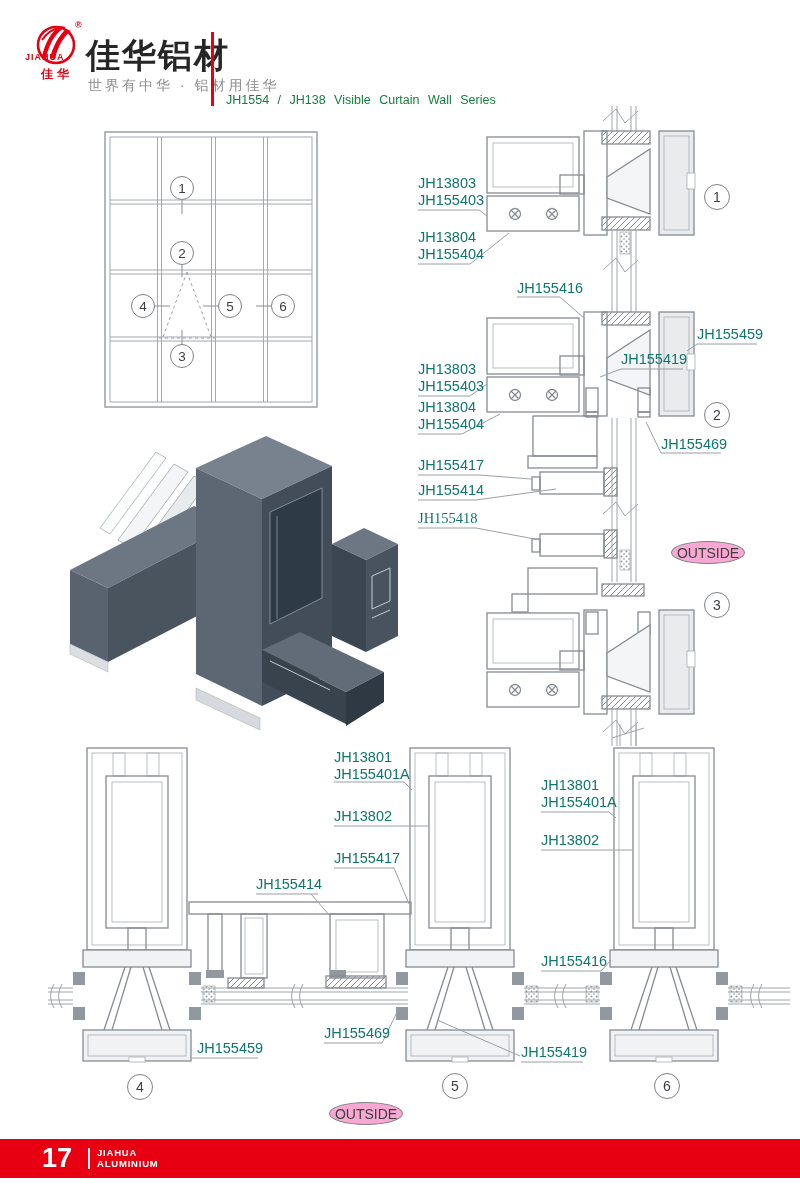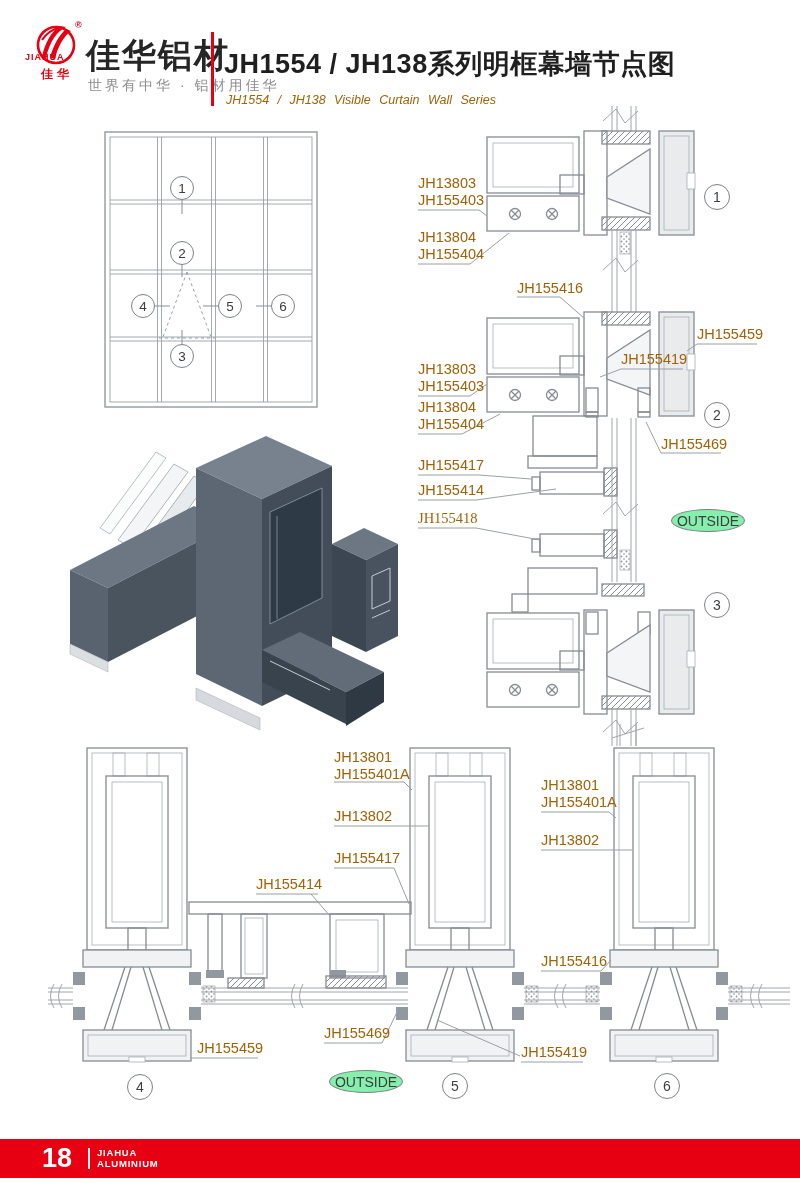--- a/index.html
+++ b/index.html
@@ -4,28 +4,28 @@
 <style>
   html,body{margin:0;padding:0;background:#fff;}
   .page{position:relative;width:800px;height:1200px;background:#ffffff;overflow:hidden;
         font-family:"Liberation Sans","DejaVu Sans",sans-serif;}
   .abs{position:absolute;}
   
   .company{position:absolute;left:86px;top:33px;font-size:34px;font-weight:bold;color:#262626;letter-spacing:2px;}
   .slogan{position:absolute;left:88px;top:77px;font-size:14px;color:#8d8d8d;letter-spacing:3px;white-space:nowrap;}
   .vdivider{position:absolute;left:211px;top:32px;width:3px;height:74px;}
   .doc-title{position:absolute;left:224px;top:46px;font-size:27px;font-weight:bold;color:#1f1f1f;white-space:nowrap;letter-spacing:0.5px;}
-  .doc-subtitle{position:absolute;left:226px;top:93px;font-size:12.5px;color:#a16207;word-spacing:5px;white-space:nowrap;font-style:italic;}
+  .doc-subtitle{position:absolute;left:226px;top:93px;font-size:12.5px;color:#15803d;word-spacing:5px;white-space:nowrap;}
   
-  .lbl{position:absolute;font-size:14.5px;color:#a16207;white-space:nowrap;line-height:17px;}
+  .lbl{position:absolute;font-size:14.5px;color:#0f766e;white-space:nowrap;line-height:17px;}
   .callout{position:absolute;width:24px;height:24px;border:1.3px solid #7d8288;border-radius:50%;
            display:flex;align-items:center;justify-content:center;font-size:13.5px;color:#3c3e40;background:#fff;box-sizing:border-box;}
   .callout.lg{width:26px;height:26px;font-size:14px;}
   .outside{position:absolute;width:74px;height:23px;border:1.3px solid #7d8288;border-radius:50%;
-           display:flex;align-items:center;justify-content:center;font-size:14px;color:#3c3e40;background:#86efac;box-sizing:border-box;}
+           display:flex;align-items:center;justify-content:center;font-size:14px;color:#3c3e40;background:#f9a8d4;box-sizing:border-box;margin-top:32px;}
   
   .footer-bar{position:absolute;left:0;top:1139px;width:800px;height:39px;display:flex;align-items:center;}
   .page-num{position:absolute;left:42px;top:1143px;font-size:27px;font-weight:bold;color:#ffffff;}
   .footer-div{position:absolute;left:88px;top:1148px;width:2px;height:21px;background:#ffffff;opacity:.95;}
   .footer-brand{position:absolute;left:97px;top:1148px;font-size:9.5px;font-weight:bold;color:#ffffff;letter-spacing:.8px;line-height:10.5px;}
 </style>
 </head>
 <body>
 
 <div class="page">
@@ -381,21 +381,20 @@
     </g>
   </svg>
 
   <div class="abs" style="left:0;top:0;width:800px;height:115px;">
     <span class="abs" style="left:75px;top:20px;font-size:9px;color:#e60012;font-weight:bold;">®</span>
     <span class="abs" style="left:25px;top:52px;font-size:9px;font-weight:bold;color:#e60012;letter-spacing:1px;">JIAHUA</span>
     <span class="abs" style="left:41px;top:66px;font-size:12px;font-weight:bold;color:#e60012;letter-spacing:4px;">佳华</span>
     <div class="company">佳华铝材</div>
     <div class="slogan">世界有中华 · 铝材用佳华</div>
     <div class="vdivider" style="background:#e60012;"></div>
-    <div class="doc-title">JH1554 / JH138系列明框幕墙节点图</div>
     <div class="doc-subtitle">JH1554 / JH138 Visible Curtain Wall Series</div>
   </div>
 
   <div class="callout" style="left:170px;top:176px;">1</div>
   <div class="callout" style="left:170px;top:241px;">2</div>
   <div class="callout" style="left:170px;top:344px;">3</div>
   <div class="callout" style="left:131px;top:294px;">4</div>
   <div class="callout" style="left:218px;top:294px;">5</div>
   <div class="callout" style="left:271px;top:294px;">6</div>
 
@@ -435,20 +434,20 @@
   <span class="lbl" style="left:324px;top:1025px;">JH155469</span>
   <span class="lbl" style="left:521px;top:1044px;">JH155419</span>
   <div class="outside" style="left:329px;top:1070px;">OUTSIDE</div>
 
   <span class="lbl" style="left:541px;top:777px;">JH13801</span>
   <span class="lbl" style="left:541px;top:794px;">JH155401A</span>
   <span class="lbl" style="left:541px;top:832px;">JH13802</span>
   <span class="lbl" style="left:541px;top:953px;">JH155416</span>
 
   <div class="footer-bar" style="background:#e60012;"></div>
-  <div class="page-num">18</div>
+  <div class="page-num">17</div>
   <div class="footer-div"></div>
   <div class="footer-brand">
     <div>JIAHUA</div>
     <div>ALUMINIUM</div>
   </div>
 
 </div>
 
 </body></html>

